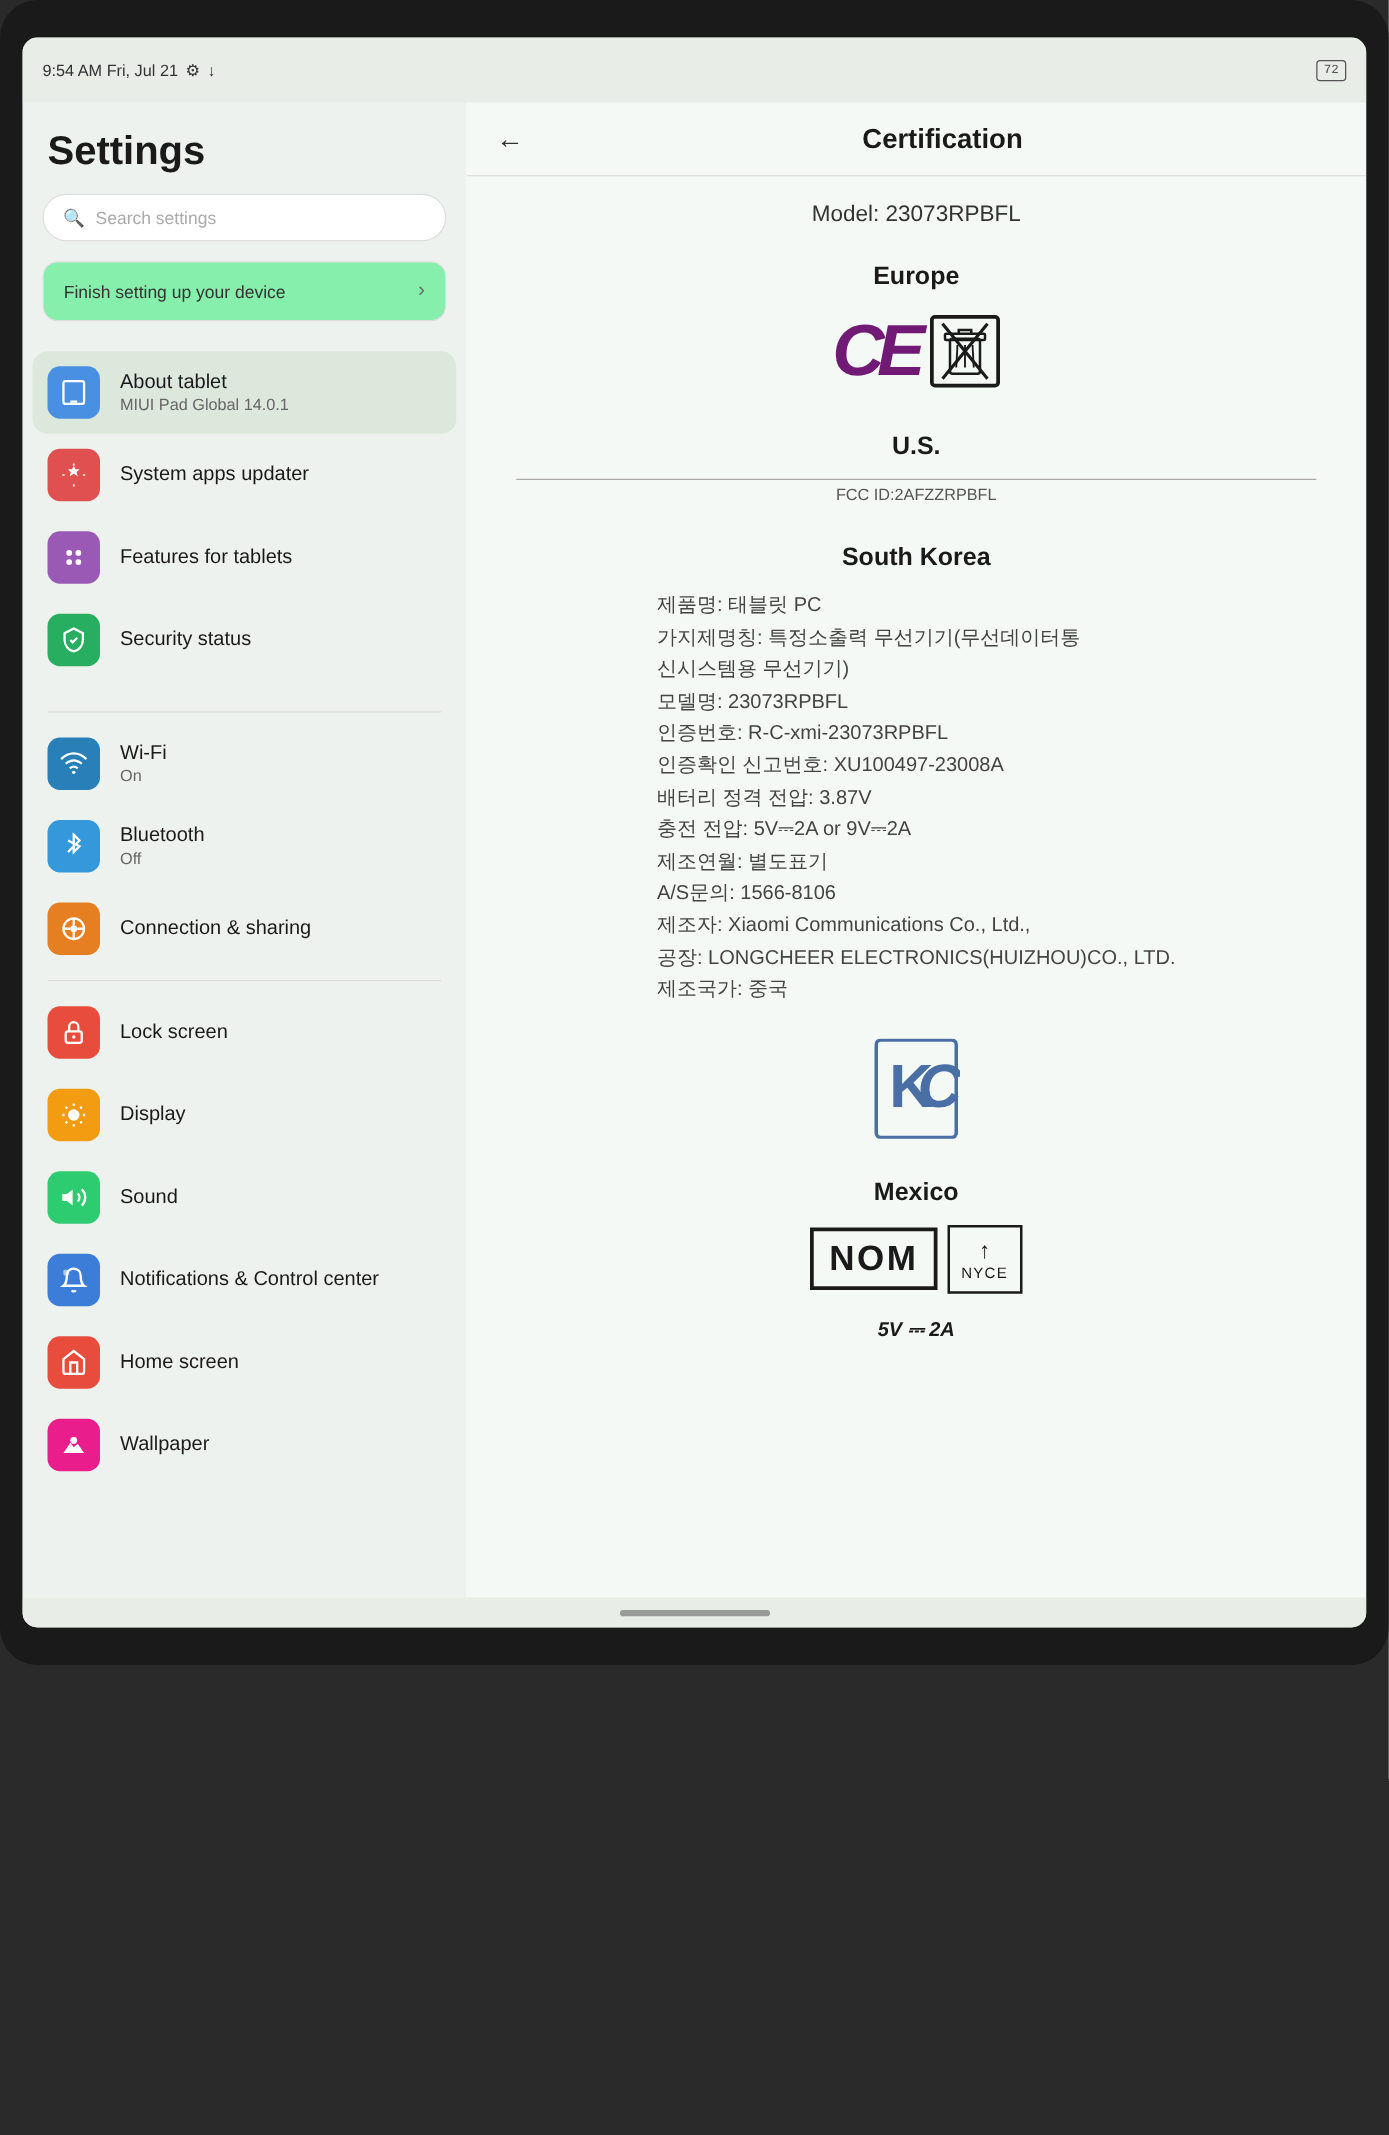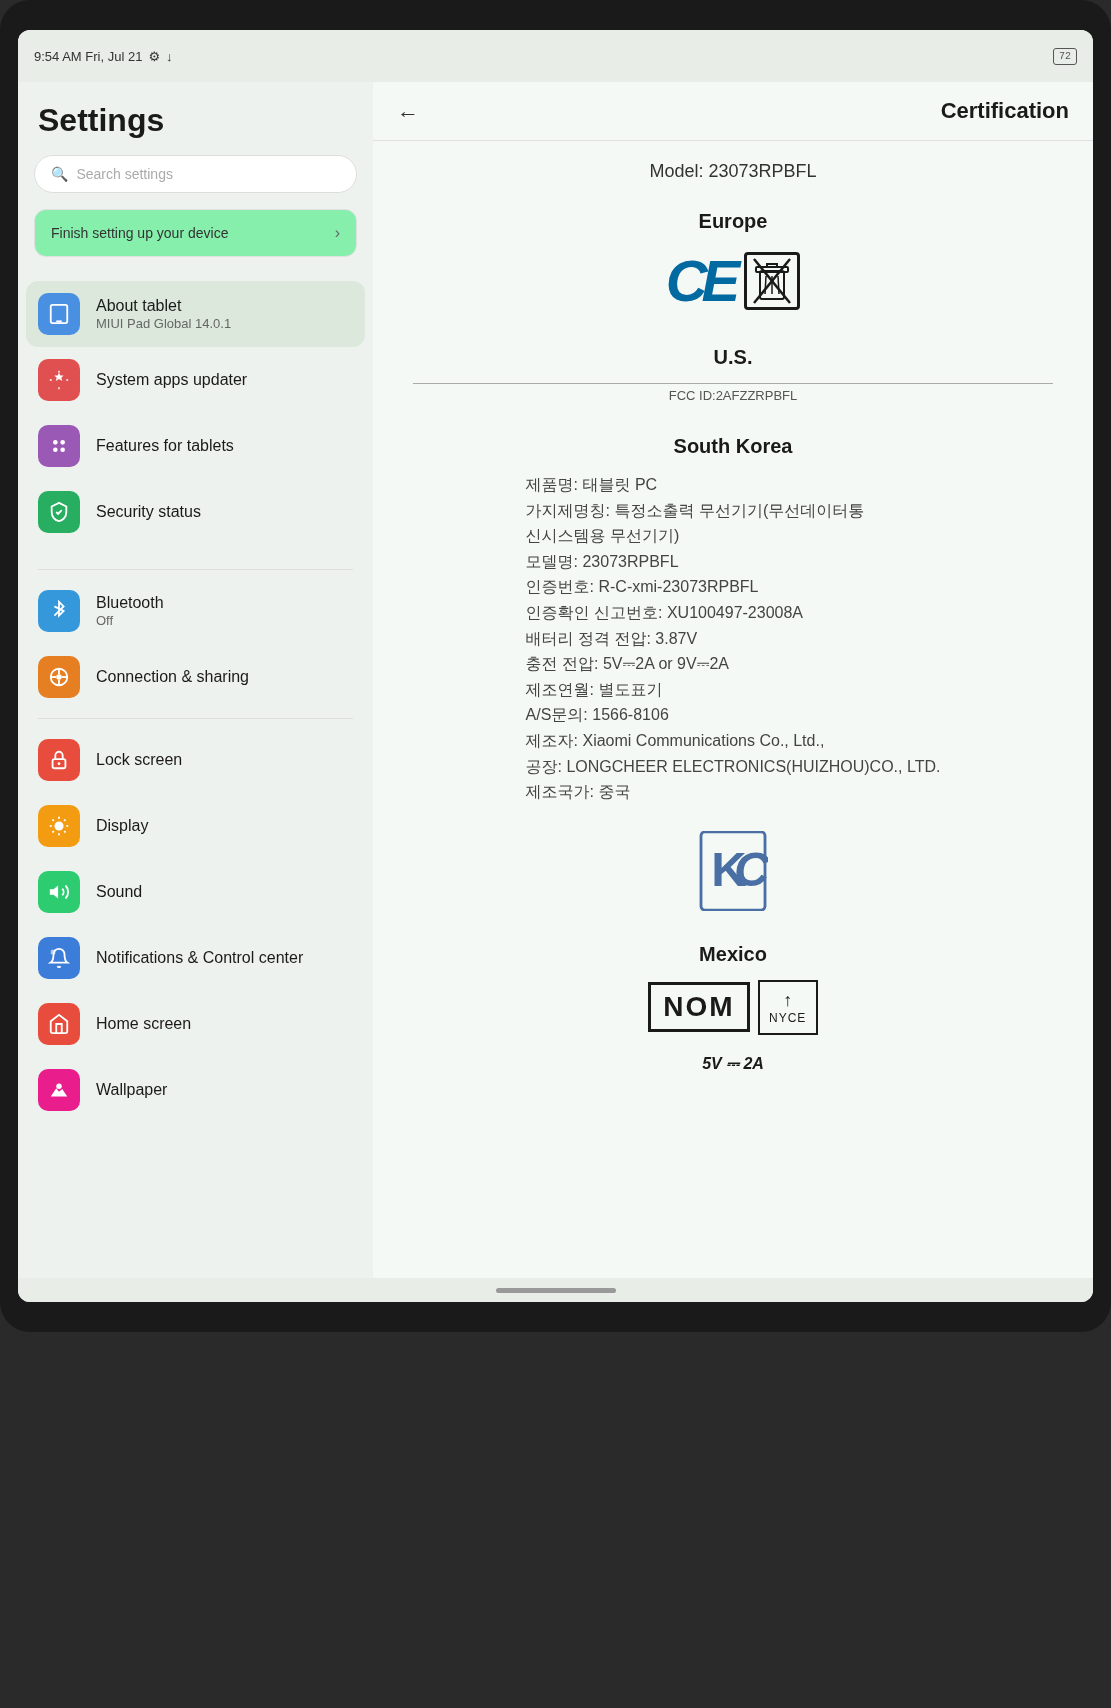--- a/index.html
+++ b/index.html
@@ -194,21 +194,21 @@
       font-size: 22px;
       color: #333;
       cursor: pointer;
       margin-right: 20px;
     }
     .content-title {
       font-size: 22px;
       font-weight: 600;
       color: #1a1a1a;
       flex: 1;
-      text-align: right;
+      text-align: center;
     }
     .cert-body {
       padding: 20px 40px 40px 40px;
       flex: 1;
     }
     .cert-model {
       text-align: center;
       font-size: 18px;
       color: #333;
       margin-bottom: 28px;
@@ -377,20 +377,34 @@
                 </svg>
             </div>
             <div class="item-text">
               <div class="item-label">Security status</div>
             </div>
           </div>
         </div>
 
         <div class="divider"></div>
 
+        <div class="sidebar-item">
+          <div class="item-icon icon-blue2">
+            <svg width="22" height="22" viewBox="0 0 24 24" fill="white">
+                <path d="M1 8s5-5 11-5 11 5 11 5" stroke="white" stroke-width="2" fill="none"></path>
+                <path d="M5 12s3.5-3 7-3 7 3 7 3" stroke="white" stroke-width="2" fill="none"></path>
+                <path d="M8.5 16s2-1.5 3.5-1.5 3.5 1.5 3.5 1.5" stroke="white" stroke-width="2" fill="none"></path>
+                <circle cx="12" cy="19.5" r="1.5" fill="white"></circle>
+              </svg>
+          </div>
+          <div class="item-text">
+            <div class="item-label">Wi-Fi</div>
+            <div class="item-sublabel">On</div>
+          </div>
+        </div>
 
         <div class="sidebar-item">
           <div class="item-icon icon-blue3">
             <svg width="22" height="22" viewBox="0 0 24 24">
                 <path d="M7 7l10 5-5 5V2l5 5L7 17" stroke="white" stroke-width="2" fill="none"></path>
               </svg>
           </div>
           <div class="item-text">
             <div class="item-label">Bluetooth</div>
             <div class="item-sublabel">Off</div>
@@ -505,21 +519,21 @@
           <span class="content-title">Certification</span>
         </div>
 
         <div class="cert-body">
           <div class="cert-model">Model: 23073RPBFL</div>
 
           <div class="cert-section">
             <div class="cert-region">Europe</div>
             <div class="cert-logos">
 
-              <span style="font-size:58px; font-weight:900; color:#0369a1; font-style:italic; letter-spacing:-6px;">CE</span>
+              <span style="font-size:58px; font-weight:900; color:#701a75; font-style:italic; letter-spacing:-6px;">CE</span>
 
               <div style="width:56px;height:58px;border:3px solid #1a1a1a;border-radius:4px;display:flex;align-items:center;justify-content:center;position:relative;">
                 <svg width="40" height="48" viewBox="0 0 40 48">
 
                   <rect x="8" y="14" width="24" height="28" rx="2" fill="none" stroke="#1a1a1a" stroke-width="2"></rect>
 
                   <rect x="4" y="10" width="32" height="5" rx="1" fill="none" stroke="#1a1a1a" stroke-width="2"></rect>
 
                   <path d="M15 10V7h10v3" fill="none" stroke="#1a1a1a" stroke-width="2"></path>
 

